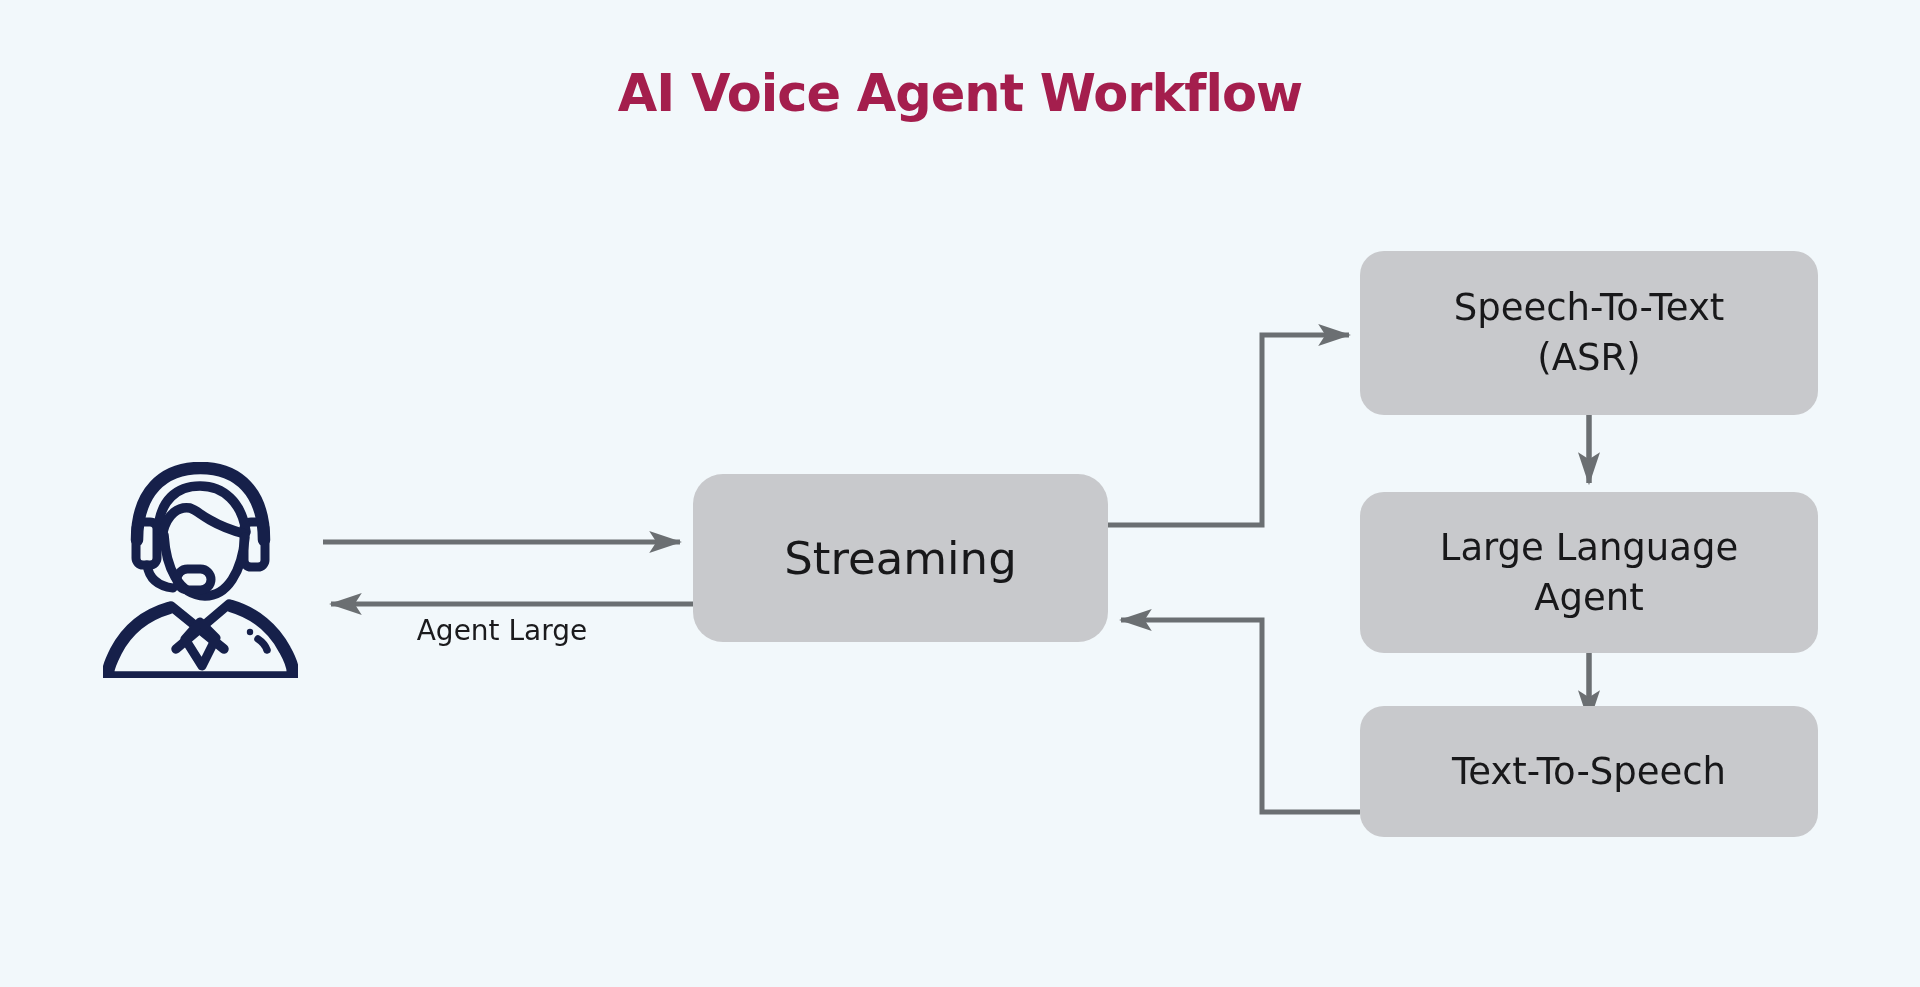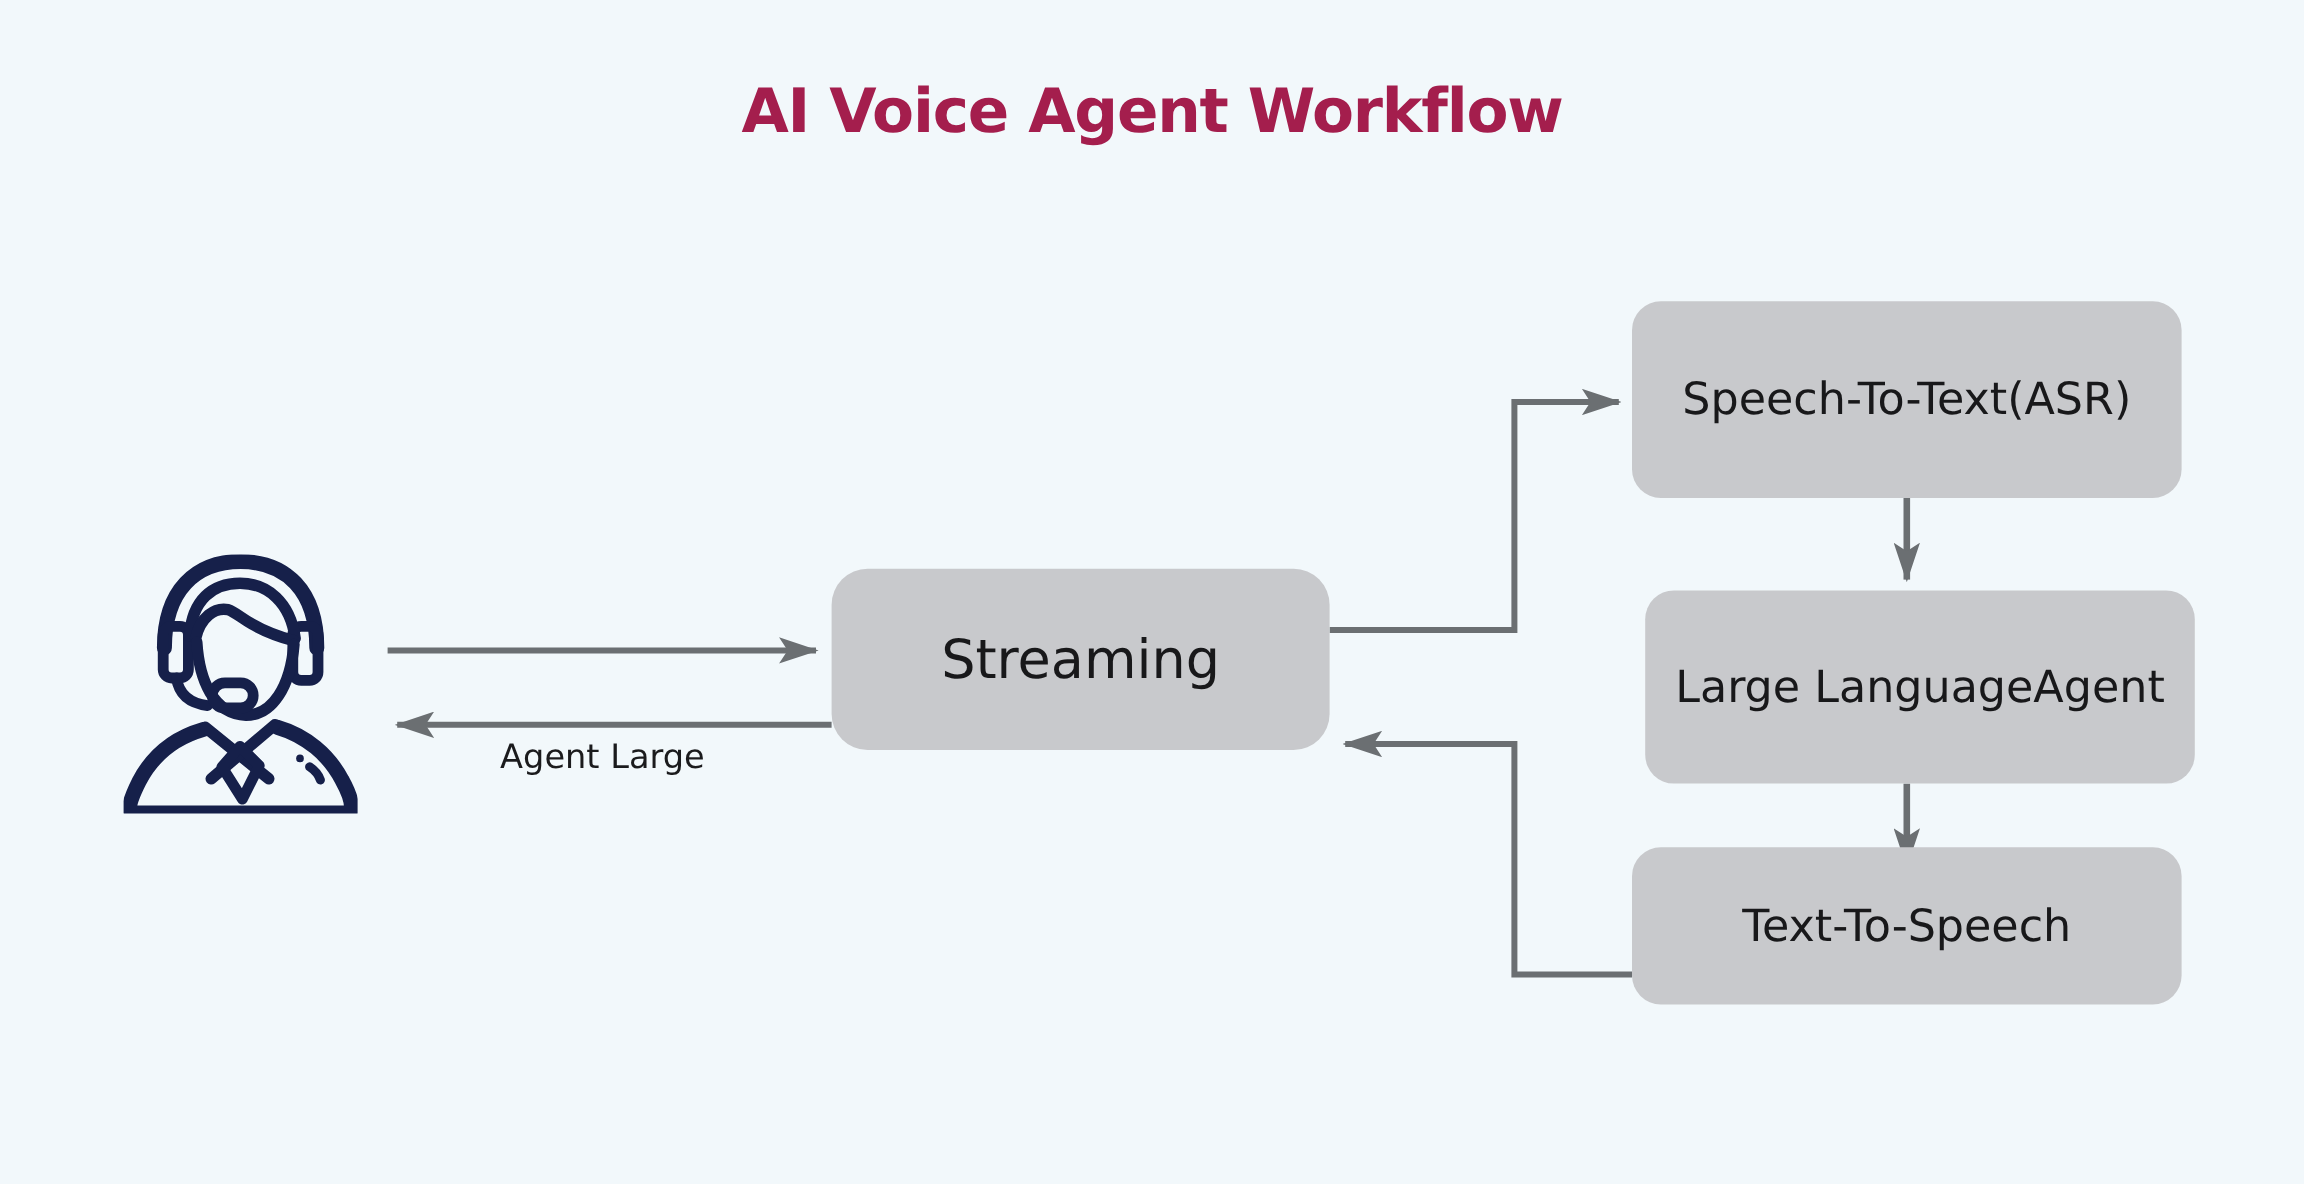--- a/index.html
+++ b/index.html
@@ -29,35 +29,35 @@
   .actor{position:absolute;left:103px;top:462px;width:195px;height:216px;}
   .ic{stroke:var(--icon-color);fill:none;stroke-linecap:round;stroke-linejoin:round;}
   .ic.fill{fill:var(--icon-color);stroke:none;}
   .label{
     position:absolute;width:360px;text-align:center;
     font-size:28px;color:#1b1b1d;
   }
   .label.human{left:328px;top:503px;}
   .label.agent{left:322px;top:614px;}
   .node{
-    position:absolute;display:flex;flex-direction:row;
+    position:absolute;display:flex;flex-direction:column;
     align-items:center;justify-content:center;
     background:var(--node-fill);color:var(--node-text-color);
     text-align:center;
   }
   .node.streaming{
-    left:693px;top:474px;width:415px;height:151px;
+    left:693px;top:474px;width:415px;height:168px;
     border-radius:30px;font-size:45px;
   }
   .node.small{
     left:1360px;width:458px;border-radius:24px;
     font-size:37px;line-height:50px;
   }
   .node.stt{top:251px;height:164px;}
-  .node.llm{top:492px;height:161px;margin-left:11px;}
+  .node.llm{top:492px;height:161px;}
   .node.tts{top:706px;height:131px;}
   .node span{display:block;}
 </style>
 </head>
 <body>
 
 <div class="stage">
 
   <h1 class="title">AI Voice Agent Workflow</h1>
 

